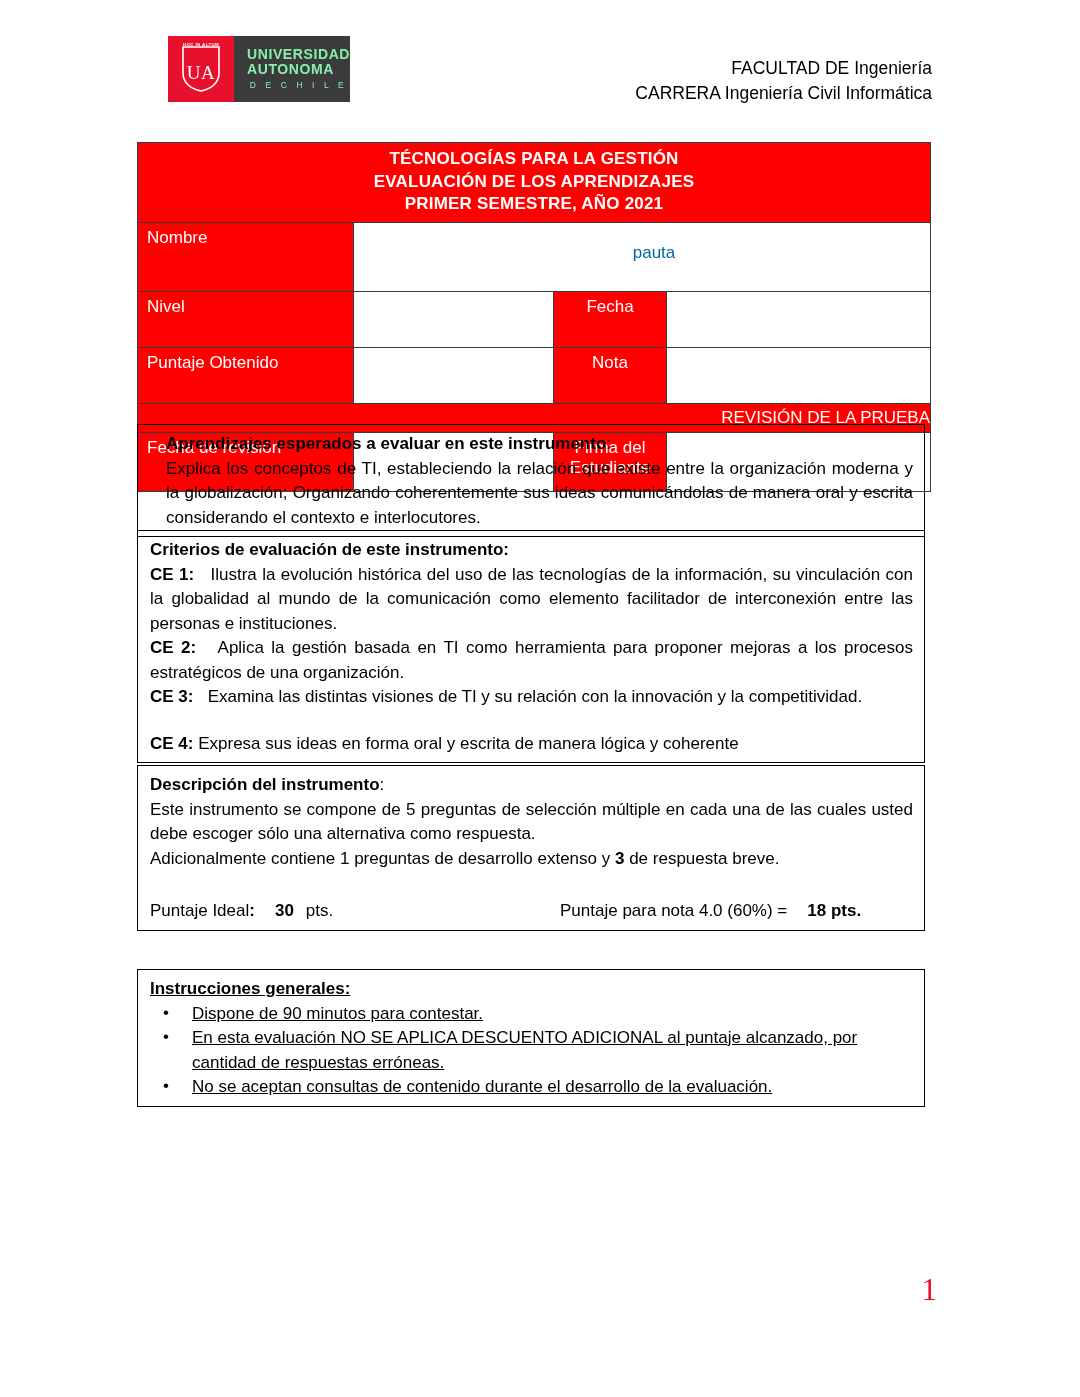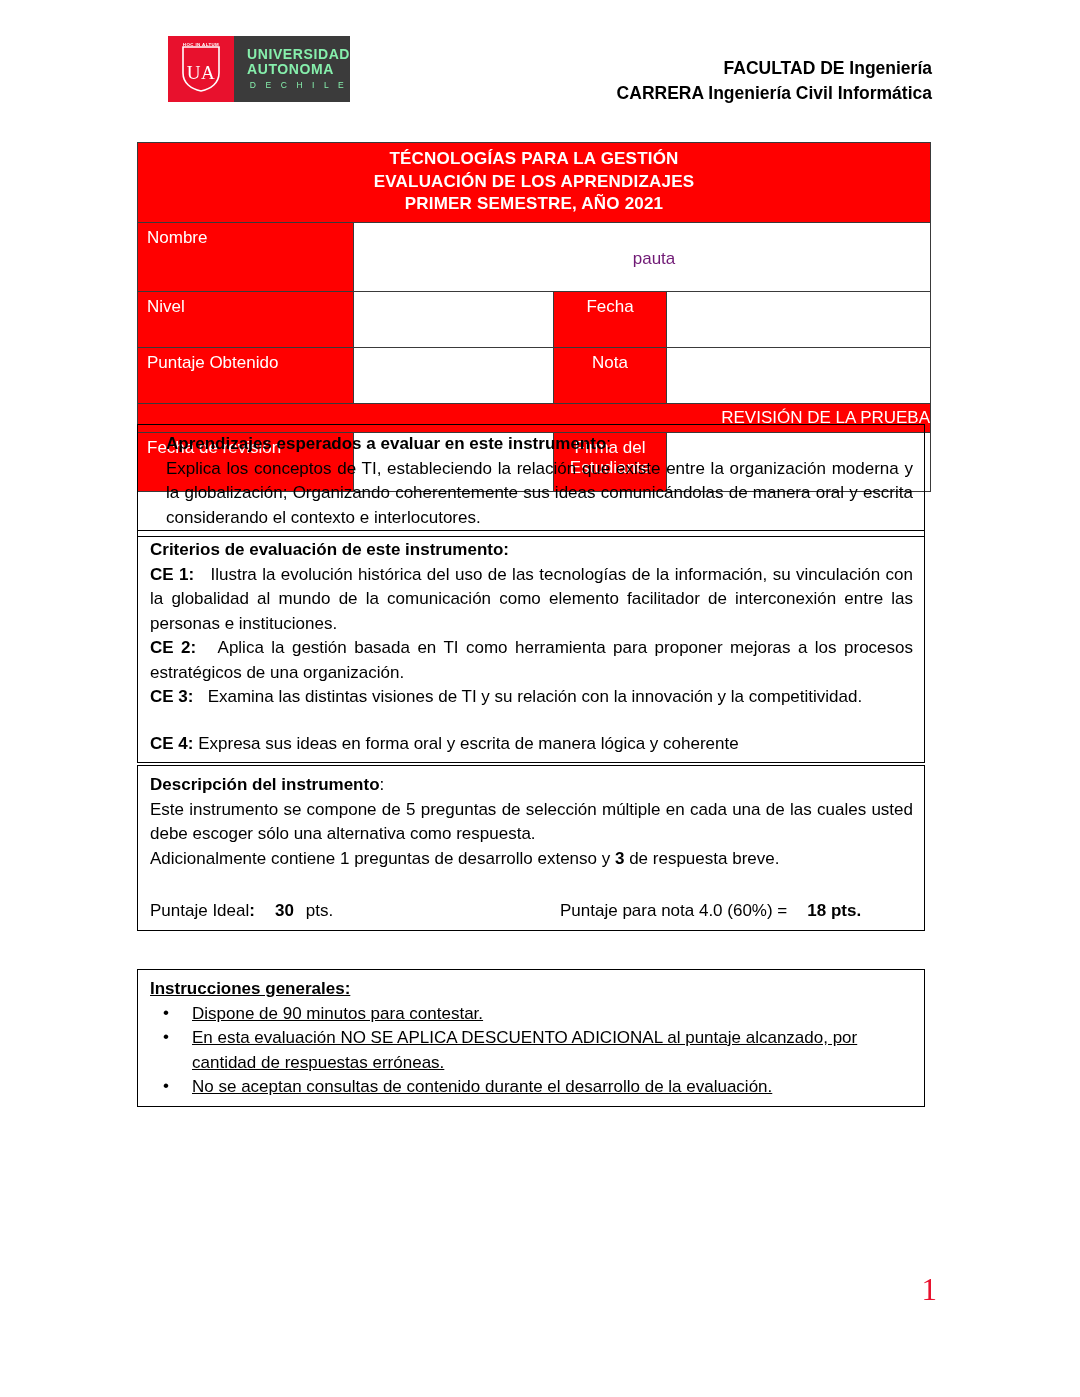--- a/index.html
+++ b/index.html
@@ -85,21 +85,21 @@
   .logo-l3 {
     font-size: 8.5px;
     letter-spacing: 3.6px;
     line-height: 14px;
     margin-top: 1px;
     text-align: center;
   }
 
   .hdr-line {
     position: absolute;
-    font-weight: bold;
+    font-weight: normal;
     font-size: 17.5px;
     white-space: nowrap;
   }
   .hdr-l1 { right: 148px; top: 58px; }
   .hdr-l2 { right: 148px; top: 83px; }
   .hdr-l3 { left: 437px; top: 108px; margin-top: 45px; }
 
   
   .info-table {
     position: absolute;
@@ -144,22 +144,22 @@
     background: #ff0000;
     color: #ffffff;
     text-align: right;
     font-size: 17px;
     padding: 4px 0 4px 0 !important;
   }
   .pauta {
     display: block;
     text-align: center;
     font-size: 17px;
-    color: #701a75;
-    padding-top: 26px;
+    color: #0369a1;
+    padding-top: 20px;
     padding-left: 24px;
   }
 
   
   .box {
     position: absolute;
     left: 137px;
     width: 788px;
     border: 1px solid #000000;
     box-sizing: border-box;

